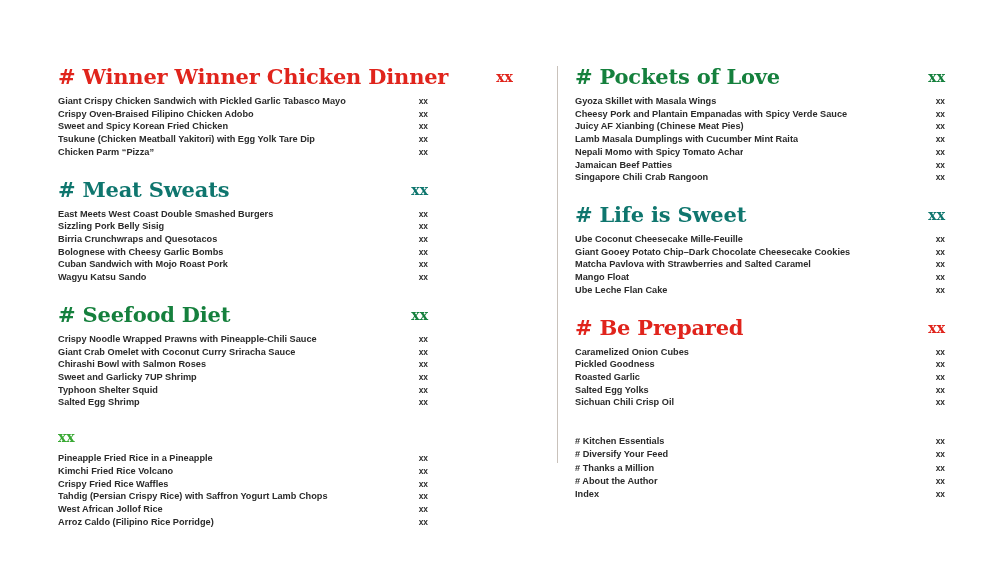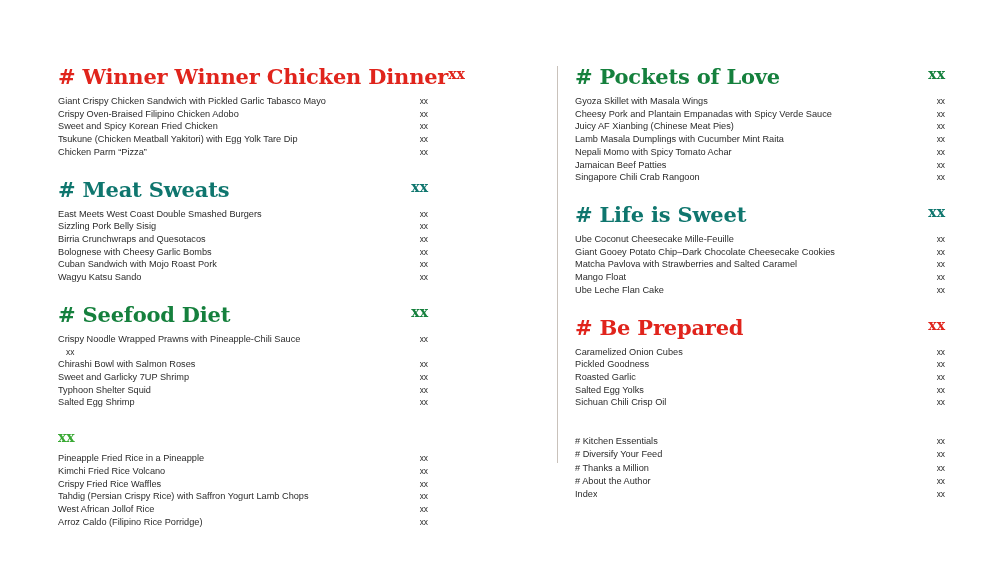--- a/index.html
+++ b/index.html
@@ -34,23 +34,24 @@
     width: 370px;
   }
   .col-left { left: 58px; }
   .col-right { left: 575px; }
 
   .section { margin-bottom: 20px; }
   .section.tight { margin-bottom: 16px; }
 
   .sec-head {
     display: flex;
-    align-items: flex-start;
+    align-items: center;
     justify-content: space-between;
     margin: 0 0 7px 0;
+    gap: 48px;
   }
   .sec-title {
     font-family: "DejaVu Serif", serif;
     font-weight: bold;
     font-size: 21px;
     line-height: 1.05;
     letter-spacing: -0.2px;
     white-space: nowrap;
   }
   .sec-page {
@@ -60,20 +61,21 @@
   }
 
   .entry {
     display: flex;
     align-items: flex-start;
     justify-content: space-between;
     font-size: 9.2px;
     line-height: 12.7px;
     color: #2b2b2b;
     padding: 0;
+    font-weight: bold;
   }
   .entry-title {
     white-space: nowrap;
     overflow: hidden;
   }
   .entry-page {
     font-size: 8.4px;
     color: #2b2b2b;
     padding-left: 8px;
   }
@@ -157,20 +159,21 @@
     <div class="section c-teal">
       <div class="sec-head">
         <div class="sec-title"># Seefood Diet</div>
         <div class="sec-page">xx</div>
       </div>
       <div class="entry">
         <span class="entry-title">Crispy Noodle Wrapped Prawns with Pineapple-Chili Sauce</span>
         <span class="entry-page">xx</span>
       </div>
       <div class="entry">
+        <span class="entry-title">Giant Crab Omelet with Coconut Curry Sriracha Sauce</span>
         <span class="entry-page">xx</span>
       </div>
       <div class="entry">
         <span class="entry-title">Chirashi Bowl with Salmon Roses</span>
         <span class="entry-page">xx</span>
       </div>
       <div class="entry">
         <span class="entry-title">Sweet and Garlicky 7UP Shrimp</span>
         <span class="entry-page">xx</span>
       </div>

